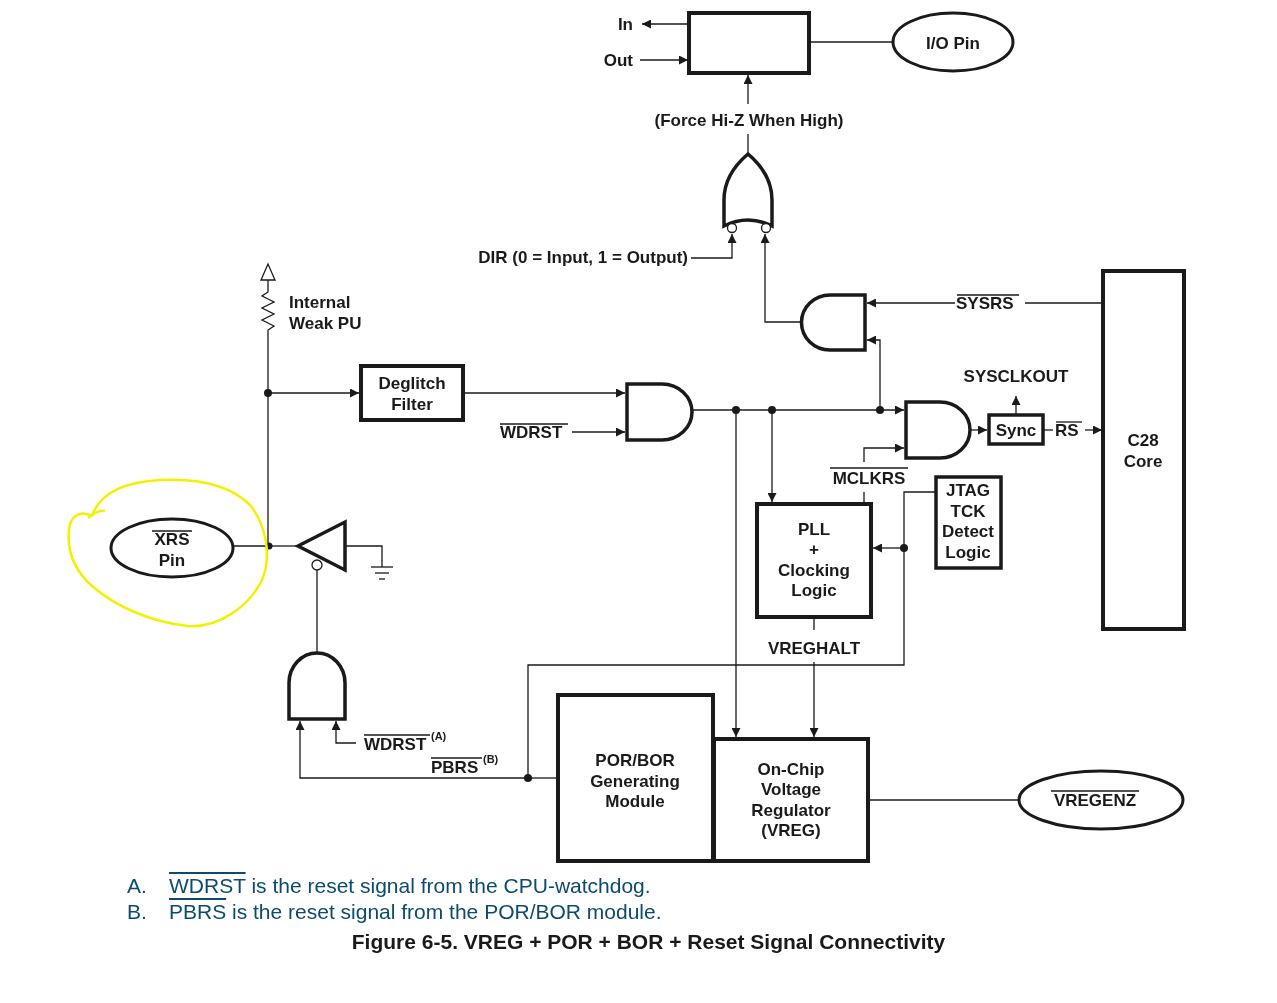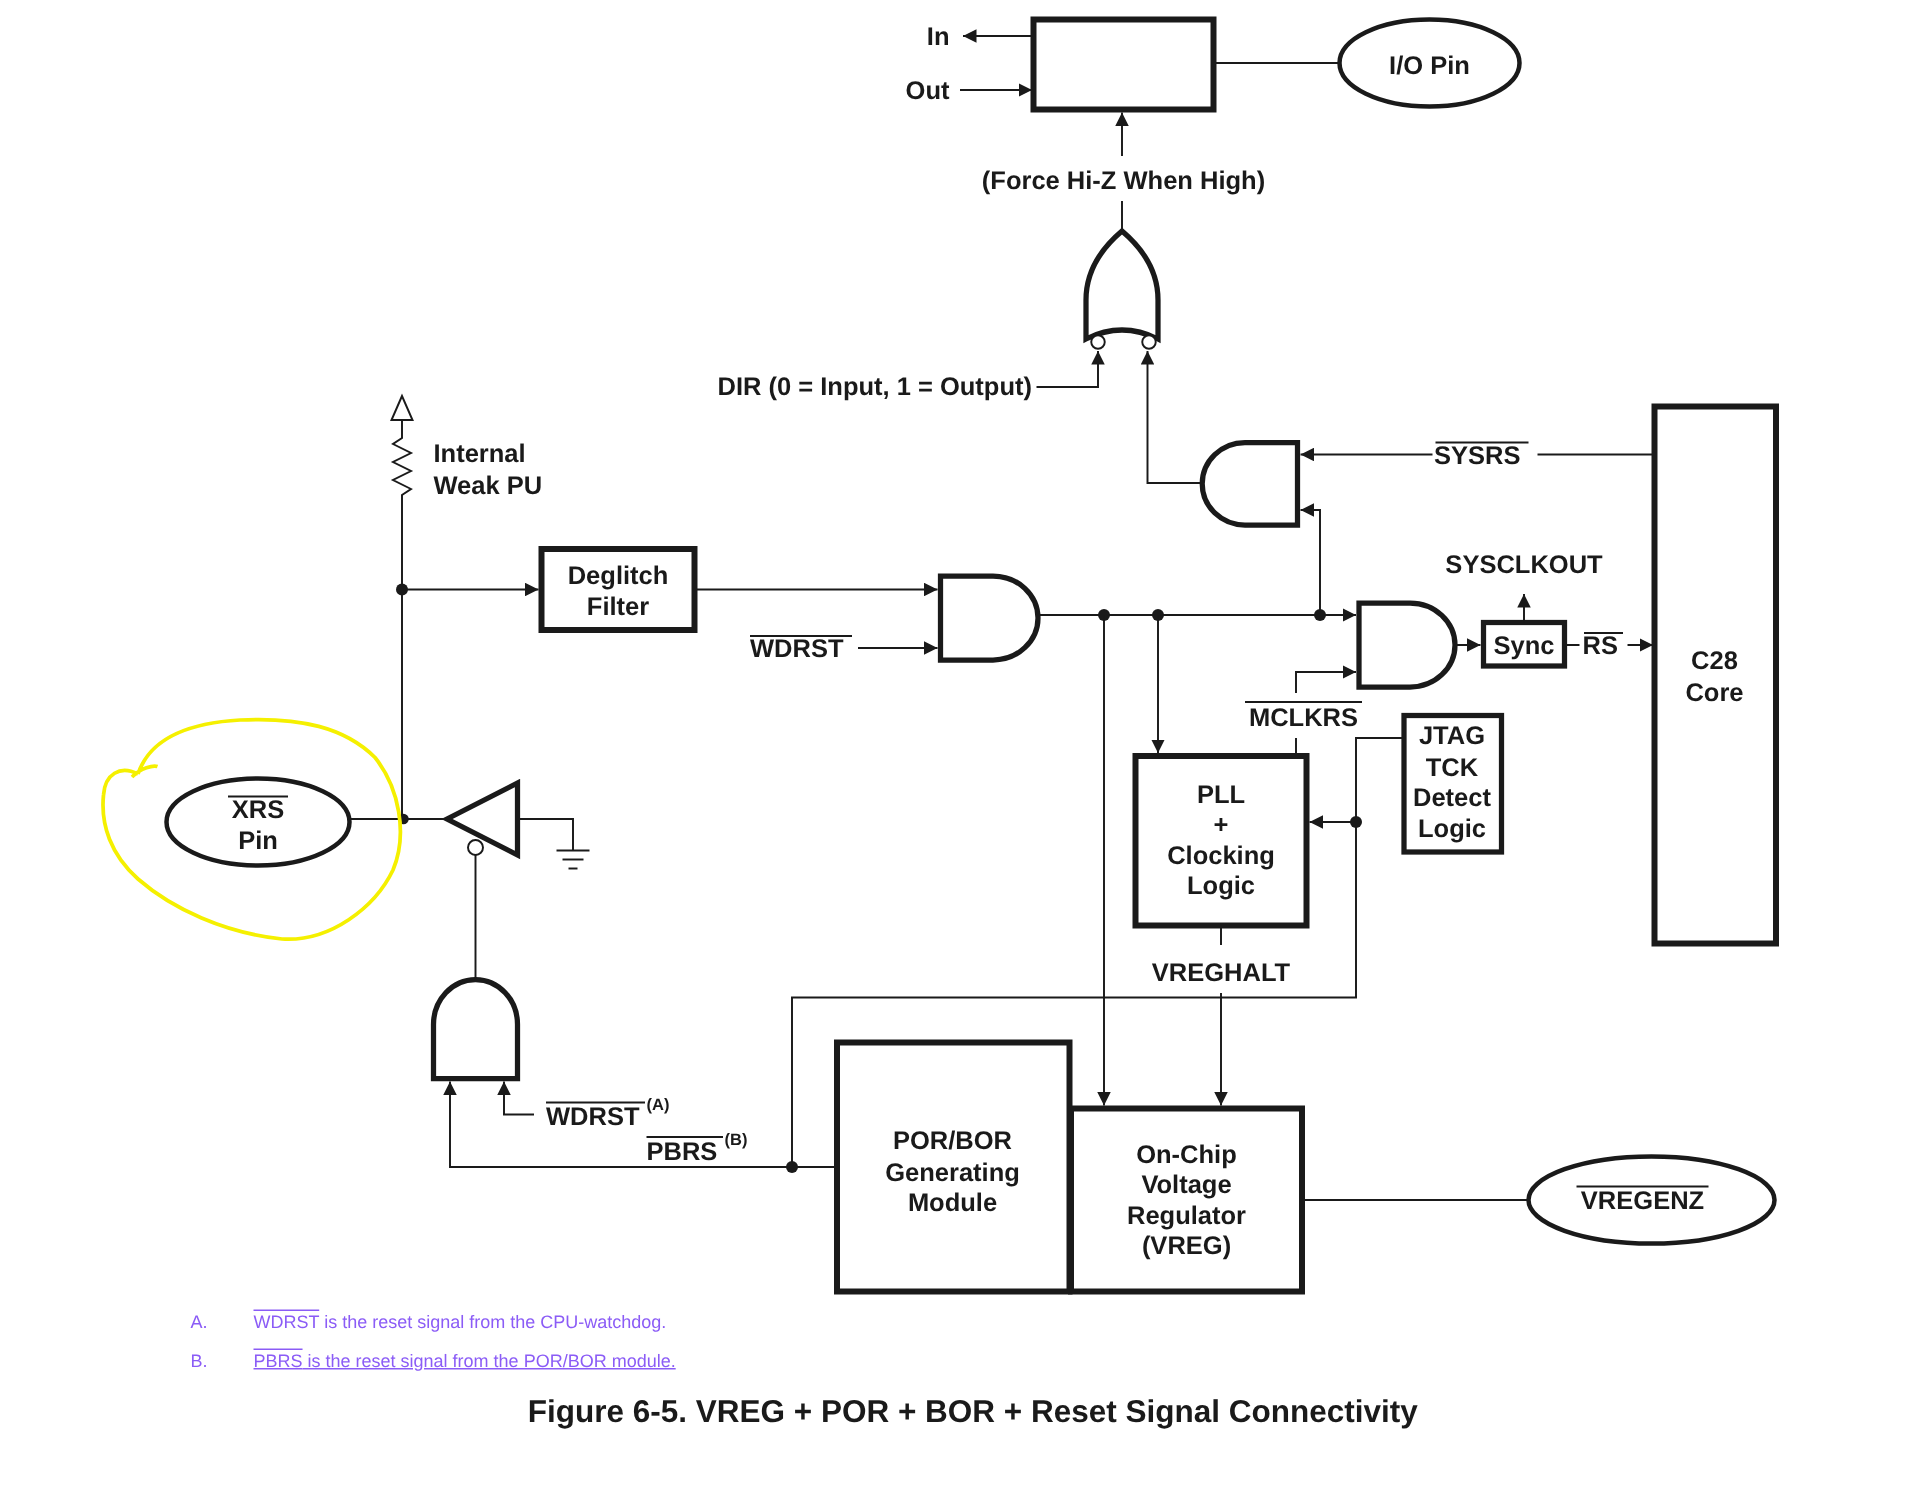--- a/index.html
+++ b/index.html
@@ -6,21 +6,21 @@
   body { width:1277px; height:1003px; position:relative; overflow:hidden; font-family:"Liberation Sans", sans-serif; color:#1a1a1a; }
   svg#diagram { position:absolute; left:0; top:0; }
   .lbl { font-family:"Liberation Sans", sans-serif; font-weight:bold; font-size:17px; fill:#1a1a1a; }
   .lbl-mid { text-anchor:middle; }
   .lbl-end { text-anchor:end; }
   .sup { font-size:11px; }
   .wire { stroke:#1a1a1a; stroke-width:1.3; fill:none; }
   .thick { stroke:#1a1a1a; stroke-width:4; fill:#fff; }
   .gate { stroke:#1a1a1a; stroke-width:3.5; fill:#fff; }
   .ov { stroke:#1a1a1a; stroke-width:1.3; }
-  .note { position:absolute; font-family:"Liberation Sans", sans-serif; font-size:12px; color:#8b5cf6; }
+  .note { position:absolute; font-family:"Liberation Sans", sans-serif; font-size:21px; color:#0c4a6e; }
   .note .letter { display:inline-block; width:42px; }
   .ovl { text-decoration:overline; }
   .caption { position:absolute; left:0; width:1297px; top:930px; text-align:center; font-family:"Liberation Sans", sans-serif; font-weight:bold; font-size:21px; color:#1a1a1a; }
 </style>
 </head>
 <body>
 
 <svg id="diagram" width="1277" height="1003" viewBox="0 0 1277 1003" xmlns="http://www.w3.org/2000/svg">
   <defs>
     <marker id="arr" viewBox="0 0 10 10" refX="10" refY="5" markerWidth="9" markerHeight="9" orient="auto-start-reverse" markerUnits="userSpaceOnUse">
@@ -165,16 +165,16 @@
   <text class="lbl lbl-mid" x="172" y="545">XRS</text>
   <line class="ov" x1="152" y1="531" x2="192" y2="531"></line>
   <text class="lbl lbl-mid" x="172" y="566">Pin</text>
 
   <path d="M88,518 C94,512 102,510 105,511 M92,516 C80,510 70,516 69,530 C67,550 74,570 92,586 C115,606 150,622 188,626 C220,628 250,605 262,580 C272,556 266,525 250,505 C230,485 200,478 160,480 C125,482 100,492 92,516" fill="none" stroke="#f5f000" stroke-width="2.5"></path>
 </svg>
 
 <div class="note" style="left:127px; top:874px;">
   <span class="letter">A.</span><span class="ovl">WDRST</span><span> is the reset signal from the CPU-watchdog.</span>
 </div>
-<div class="note" style="left:127px; top:900px;text-decoration:underline;">
+<div class="note" style="left:127px; top:900px;">
   <span class="letter">B.</span><span class="ovl">PBRS</span><span> is the reset signal from the POR/BOR module.</span>
 </div>
 <div class="caption">Figure 6-5. VREG + POR + BOR + Reset Signal Connectivity</div>
 
 </body></html>

